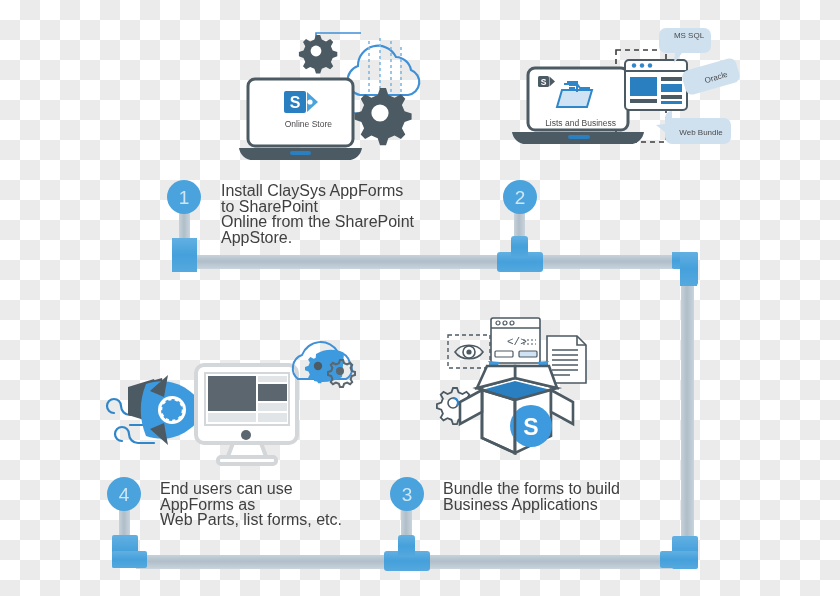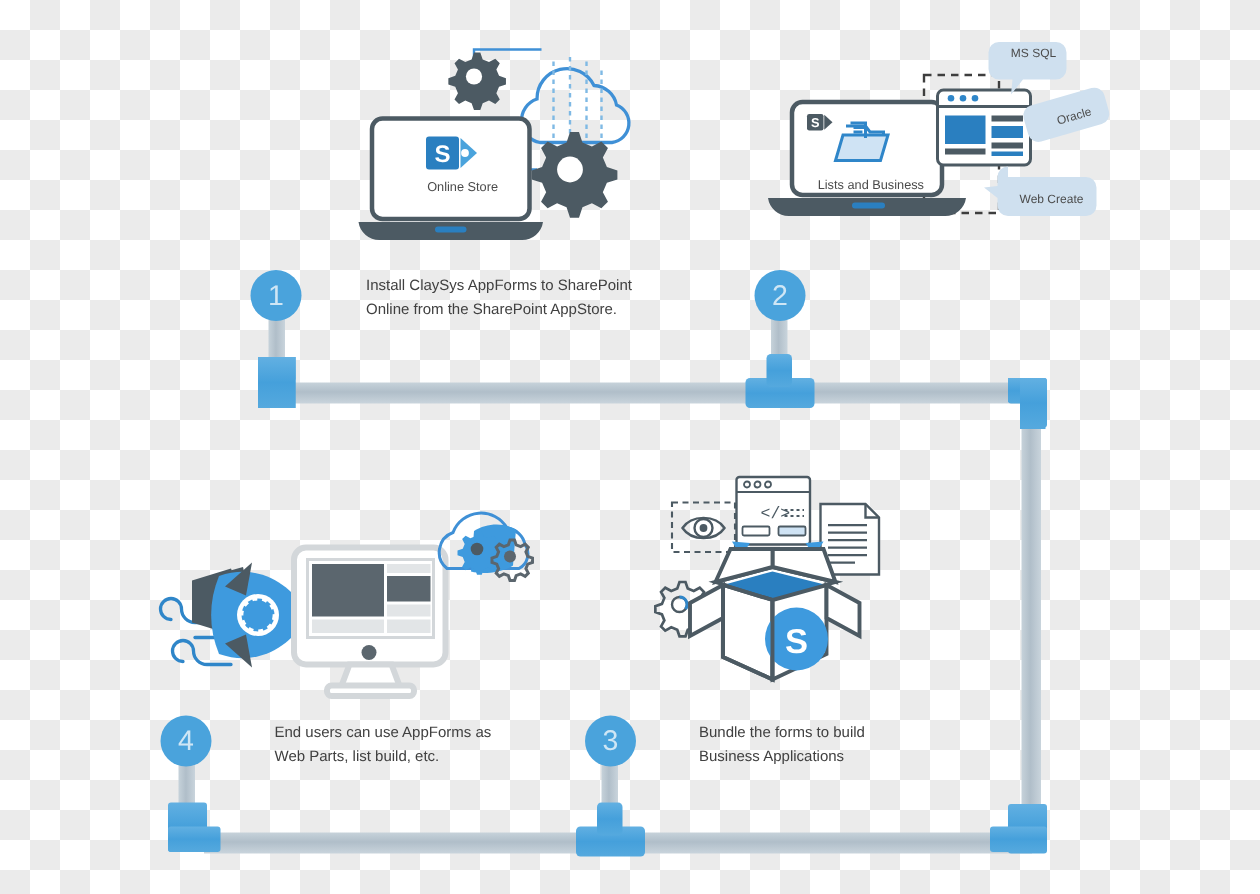--- a/index.html
+++ b/index.html
@@ -20,22 +20,22 @@
 
   
   .step-badge{
     position:absolute;width:34px;height:34px;border-radius:50%;
     background:#4aa3dc;color:#cfe6f5;
     display:flex;align-items:center;justify-content:center;
     font-size:19px;font-weight:300;line-height:1;
     font-family:"Liberation Sans", sans-serif;
   }
   .step-caption{
-    position:absolute;color:#404040;font-size:10px;line-height:15.5px;
-    font-family:"Liberation Sans", sans-serif;white-space:pre-line;margin-left:23px;
+    position:absolute;color:#404040;font-size:16px;line-height:15.5px;
+    font-family:"Liberation Sans", sans-serif;white-space:pre-line;
   }
 
   
   .illus-label{
     position:absolute;font-size:8.5px;color:#4a4a4a;
     font-family:"Liberation Sans", sans-serif;text-align:right;
   }
 
   .bubble-label{
     position:absolute;font-size:8px;color:#4b4b4b;
@@ -207,21 +207,21 @@
       <path d="M190 56 h42 a7 7 0 0 1 7 7 v11 a7 7 0 0 1 -7 7 h-42 a7 7 0 0 1 -7 -7 v-11 a7 7 0 0 1 7 -7 z" fill="#cfe0ef" transform="rotate(-16 211 69)"></path>
     </g>
     <g>
       <path d="M172 110 h52 a7 7 0 0 1 7 7 v12 a7 7 0 0 1 -7 7 h-52 a7 7 0 0 1 -7 -7 v-5 l-9 -7 9 -1 v-6 a7 7 0 0 1 7 -7 z" fill="#cfe0ef"></path>
     </g>
   </svg>
   <div class="illus-label" style="left:534px;top:118px;width:82px;">Lists and Business</div>
 
   <div class="bubble-label" style="left:668px;top:28px;width:42px;height:14px;">MS SQL</div>
   <div class="bubble-label" style="left:694px;top:70px;width:44px;height:14px;transform:rotate(-16deg);">Oracle</div>
-  <div class="bubble-label" style="left:670px;top:125px;width:62px;height:14px;">Web Create</div>
+  <div class="bubble-label" style="left:670px;top:125px;width:62px;height:14px;">Web Bundle</div>
 
   <div class="step-badge" style="left:167px;top:180px;">1</div>
   <div class="step-caption" style="left:221px;top:183px;width:200px;">Install ClaySys AppForms to SharePoint
 Online from the SharePoint AppStore.</div>
 
   <div class="step-badge" style="left:503px;top:180px;">2</div>
 
   <svg class="abs" style="left:100px;top:325px;" width="265" height="152" viewBox="0 0 265 152">
 
     <g fill="none" stroke="#2f86c9" stroke-width="2.2" stroke-linecap="round">
@@ -330,19 +330,19 @@
       <path d="M126 82 l22 12 0 22 -22 -12 z" fill="#ffffff" stroke="#4c5a63" stroke-width="2.6"></path>
 
       <circle cx="106" cy="118" r="21" fill="#3e9ade"></circle>
       <text x="106" y="127" font-family="Liberation Sans, sans-serif" font-size="23" font-weight="bold" fill="#ffffff" text-anchor="middle">S</text>
       <path d="M57 82 l33 10 0 53 -33 -15 z" fill="none" stroke="#4c5a63" stroke-width="2.6"></path>
     </g>
   </svg>
 
   <div class="step-badge" style="left:107px;top:477px;">4</div>
   <div class="step-caption" style="left:160px;top:481px;width:200px;">End users can use AppForms as
-Web Parts, list build, etc.</div>
+Web Parts, list forms, etc.</div>
 
   <div class="step-badge" style="left:390px;top:477px;">3</div>
   <div class="step-caption" style="left:443px;top:481px;width:200px;">Bundle the forms to build
 Business Applications</div>
 
 </div>
 
 </body></html>

